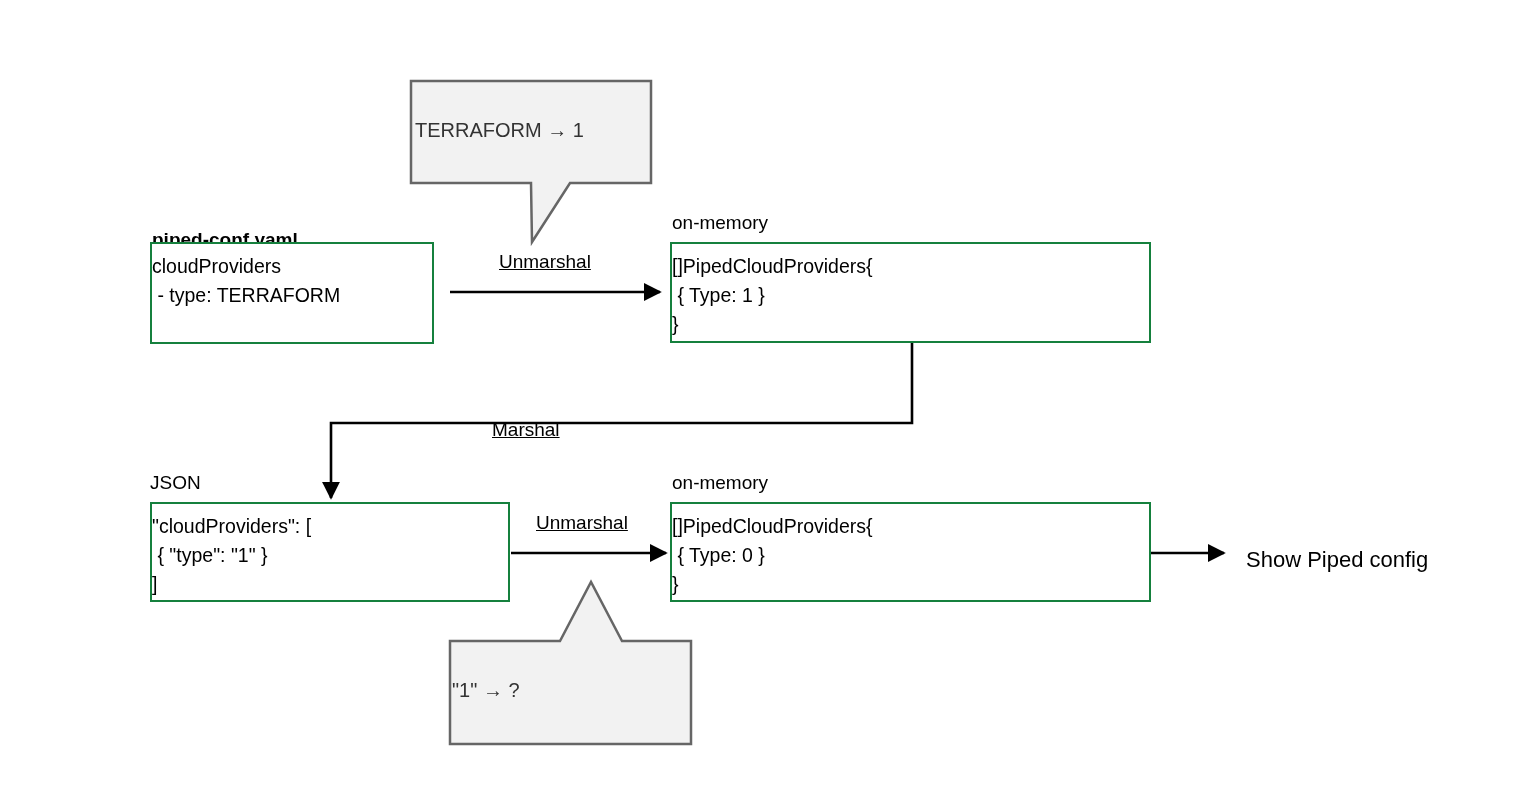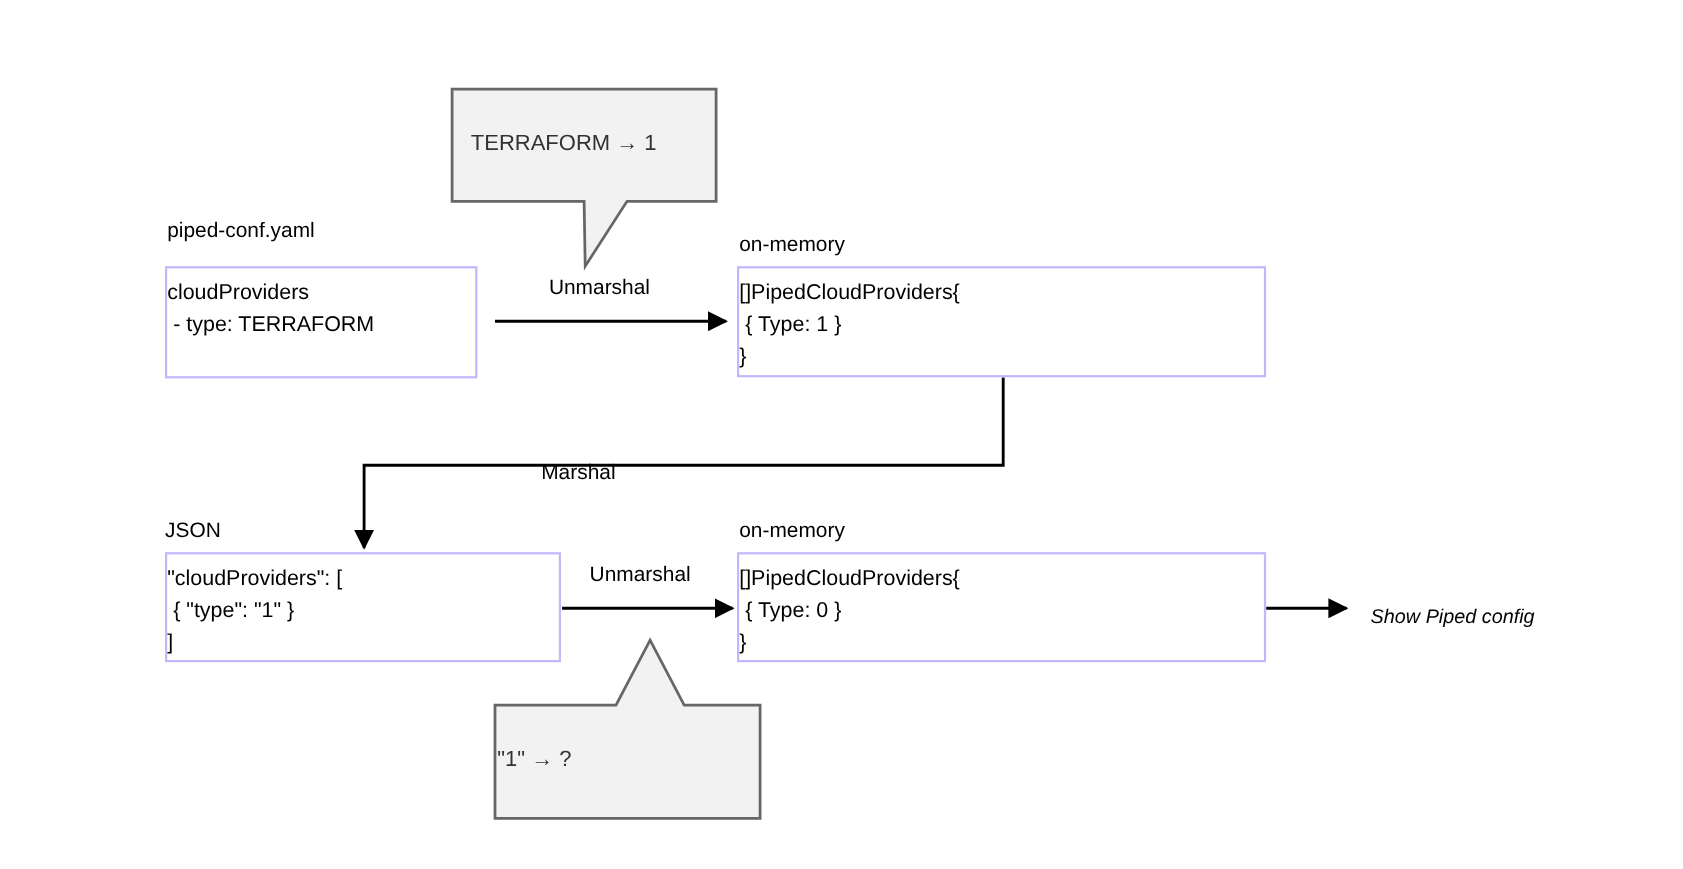--- a/index.html
+++ b/index.html
@@ -25,46 +25,46 @@
   .cap-label {
     position: absolute;
     font-size: 19px;
     color: #000000;
     white-space: nowrap;
     line-height: 22px;
   }
   .flow-box {
     position: absolute;
     box-sizing: border-box;
-    border: 2px solid #c4b5fd;
+    border: 2px solid #15803d;
     background: #ffffff;
   }
   .flow-box-text {
     position: absolute;
     left: 0px;
     top: 8px;
     font-size: 19.5px;
     line-height: 29px;
     color: #000000;
     white-space: pre;
   }
   .edge-label {
     position: absolute;
     font-size: 19px;
     color: #000000;
     white-space: nowrap;
     line-height: 22px;
+    text-decoration: underline;
   }
   .plain-label {
     position: absolute;
-    font-size: 18px;
+    font-size: 22px;
     color: #000000;
     white-space: nowrap;
     line-height: 22px;
-    font-style: italic;
   }
   .bubble-text {
     position: absolute;
     font-size: 20px;
     color: #333333;
     white-space: nowrap;
     line-height: 24px;
   }
 </style>
 </head>
@@ -85,25 +85,25 @@
 
     <line x1="450" y1="292" x2="660" y2="292" stroke="#000000" stroke-width="2.6" marker-end="url(#arrowBlk)"></line>
 
     <path d="M 912 343 L 912 423 L 331 423 L 331 498" fill="none" stroke="#000000" stroke-width="2.6" marker-end="url(#arrowBlk)"></path>
 
     <line x1="511" y1="553" x2="666" y2="553" stroke="#000000" stroke-width="2.6" marker-end="url(#arrowBlk)"></line>
 
     <line x1="1151" y1="553" x2="1224" y2="553" stroke="#000000" stroke-width="2.6" marker-end="url(#arrowBlk)"></line>
   </svg>
 
-  <div class="bubble-text" style="left:428px; top:118px;">TERRAFORM → 1</div>
+  <div class="bubble-text" style="left:415px; top:118px;">TERRAFORM → 1</div>
 
   <div class="bubble-text" style="left:452px; top:678px;">"1" → ?</div>
 
-  <div class="cap-label" style="left:152px; top:199px;">piped-conf.yaml</div>
+  <div class="cap-label" style="left:152px; top:229px;font-weight:bold;">piped-conf.yaml</div>
   <div class="flow-box" style="left:150px; top:242px; width:284px; height:102px;">
     <div class="flow-box-text">cloudProviders
  - type: TERRAFORM</div>
   </div>
 
   <div class="edge-label" style="left:499px; top:251px;">Unmarshal</div>
 
   <div class="cap-label" style="left:672px; top:212px;">on-memory</div>
   <div class="flow-box" style="left:670px; top:242px; width:481px; height:101px;">
     <div class="flow-box-text">[]PipedCloudProviders{

